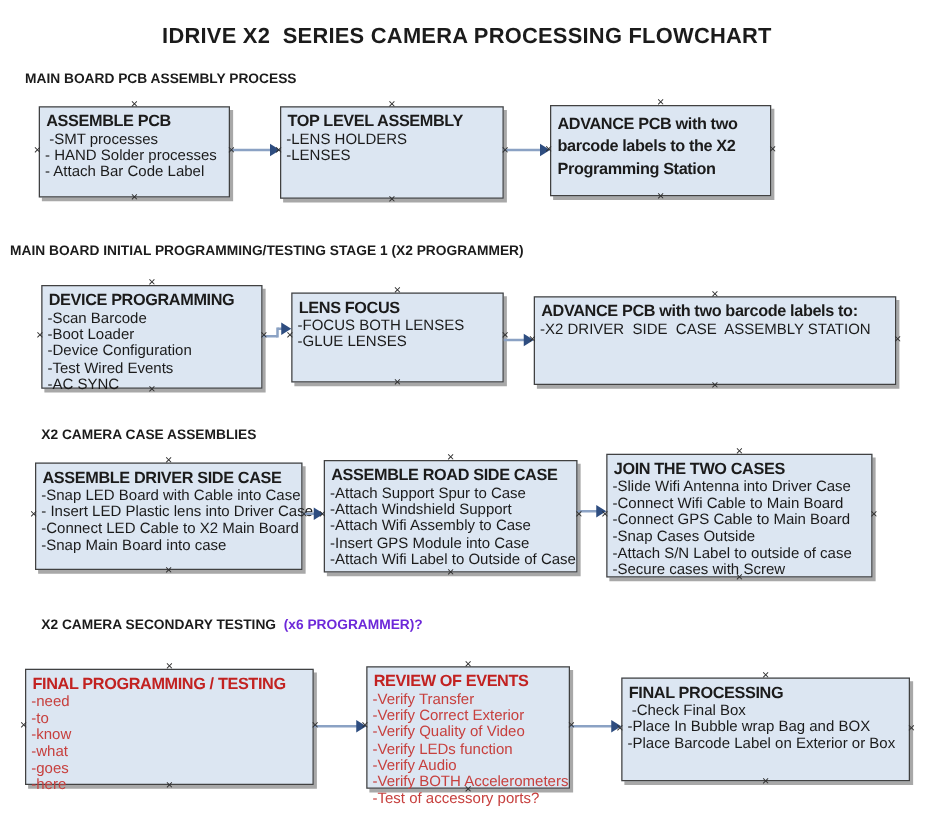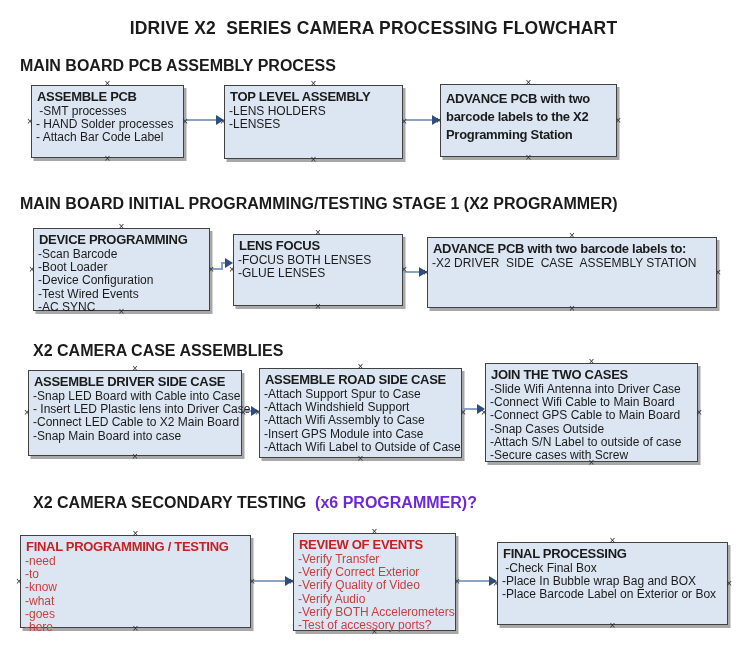--- a/index.html
+++ b/index.html
@@ -6,21 +6,21 @@
   .canvas {
     position:relative; width:747px; height:662px; overflow:hidden;
     background:#ffffff; font-family:"Liberation Sans","DejaVu Sans",sans-serif;
     color:#1b1b1b;
   }
   .title {
     position:absolute; left:0; top:18px; width:100%; text-align:center;
     font-size:17.5px; font-weight:bold; letter-spacing:.2px; white-space:pre;
   }
   .sec-heading {
-    position:absolute; font-size:16px; font-weight:bold; white-space:pre;
+    position:absolute; font-size:11px; font-weight:bold; white-space:pre;
   }
   .sec-heading .suffix { color:#6d28d9; }
   .flowbox {
     position:absolute; background:#dce6f2; border:1.5px solid #414141;
     box-shadow:2.5px 3px 0 0 #a8a8a8; box-sizing:border-box;
   }
   .box-title {
     font-size:13px; font-weight:bold; letter-spacing:-0.3px;
     padding:3px 2px 1px 5px; line-height:15px; white-space:nowrap;
   }
@@ -100,21 +100,21 @@
 
   <div class="arrow" style="left:184px; top:120px; width:40px;">
       <i class="shaft"></i>
       <i class="head"></i>
     </div>
   <div class="arrow" style="left:403px; top:120px; width:37px;">
       <i class="shaft"></i>
       <i class="head"></i>
     </div>
 
-  <div class="sec-heading" style="left:20px; top:195px;"><span class="main">MAIN BOARD INITIAL PROGRAMMING/TESTING STAGE 1 (X2 PROGRAMMER)</span><span class="suffix"></span></div>
+  <div class="sec-heading" style="left:8px; top:195px;"><span class="main">MAIN BOARD INITIAL PROGRAMMING/TESTING STAGE 1 (X2 PROGRAMMER)</span><span class="suffix"></span></div>
 
   <div class="flowbox" style="left:33px; top:228px; width:177px; height:83px;">
     <span class="handle h-top">×</span>
     <span class="handle h-bottom">×</span>
     <span class="handle h-left">×</span>
     <span class="handle h-right">×</span>
     <div class="box-title">DEVICE PROGRAMMING</div>
     <div class="box-lines">
         <div class="line">-Scan Barcode</div>
         <div class="line">-Boot Loader</div>
@@ -235,20 +235,21 @@
   <div class="flowbox red-box" style="left:293px; top:533px; width:163px; height:98px;">
     <span class="handle h-top">×</span>
     <span class="handle h-bottom">×</span>
     <span class="handle h-left">×</span>
     <span class="handle h-right">×</span>
     <div class="box-title">REVIEW OF EVENTS</div>
     <div class="box-lines">
         <div class="line">-Verify Transfer</div>
         <div class="line">-Verify Correct Exterior</div>
         <div class="line">-Verify Quality of Video</div>
+        <div class="line">-Verify LEDs function</div>
         <div class="line">-Verify Audio</div>
         <div class="line">-Verify BOTH Accelerometers</div>
         <div class="line">-Test of accessory ports?</div>
       </div>
   </div>
 
   <div class="flowbox" style="left:497px; top:542px; width:231px; height:83px;">
     <span class="handle h-top">×</span>
     <span class="handle h-bottom">×</span>
     <span class="handle h-left">×</span>

